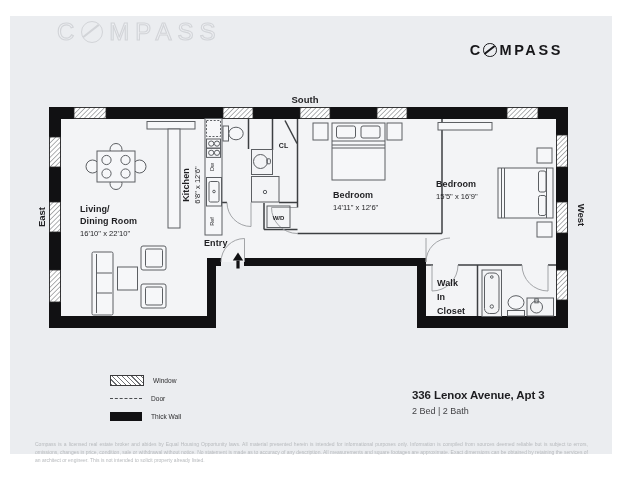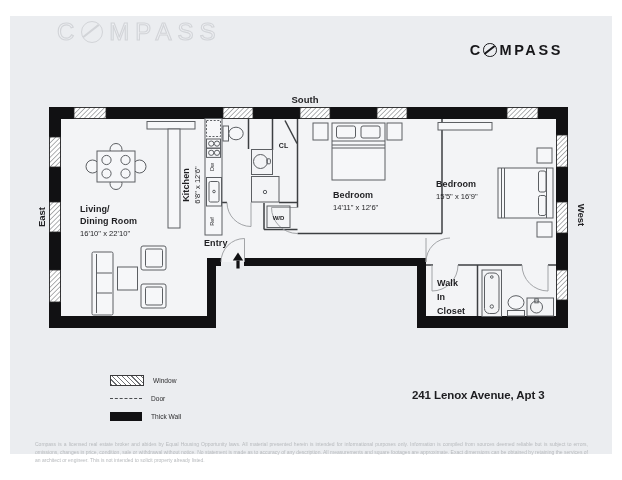--- a/index.html
+++ b/index.html
@@ -271,17 +271,18 @@
       <span class="sw sw-door"></span>
       <span>Door</span>
     </div>
     <div class="row">
       <span class="sw sw-wall"></span>
       <span>Thick Wall</span>
     </div>
   </div>
 
   <div class="listing">
-    <div class="addr">241 Lenox Avenue, Apt 3</div>
+    <div class="addr">336 Lenox Avenue, Apt 3</div>
+    <div class="sub">2 Bed | 2 Bath</div>
   </div>
 
   <div class="disc">Compass is a licensed real estate broker and abides by Equal Housing Opportunity laws. All material presented herein is intended for informational purposes only. Information is compiled from sources deemed reliable but is subject to errors, omissions, changes in price, condition, sale or withdrawal without notice. No statement is made as to accuracy of any description. All measurements and square footages are approximate. Exact dimensions can be obtained by retaining the services of an architect or engineer. This is not intended to solicit property already listed.</div>
 </div>
 
 </body></html>

